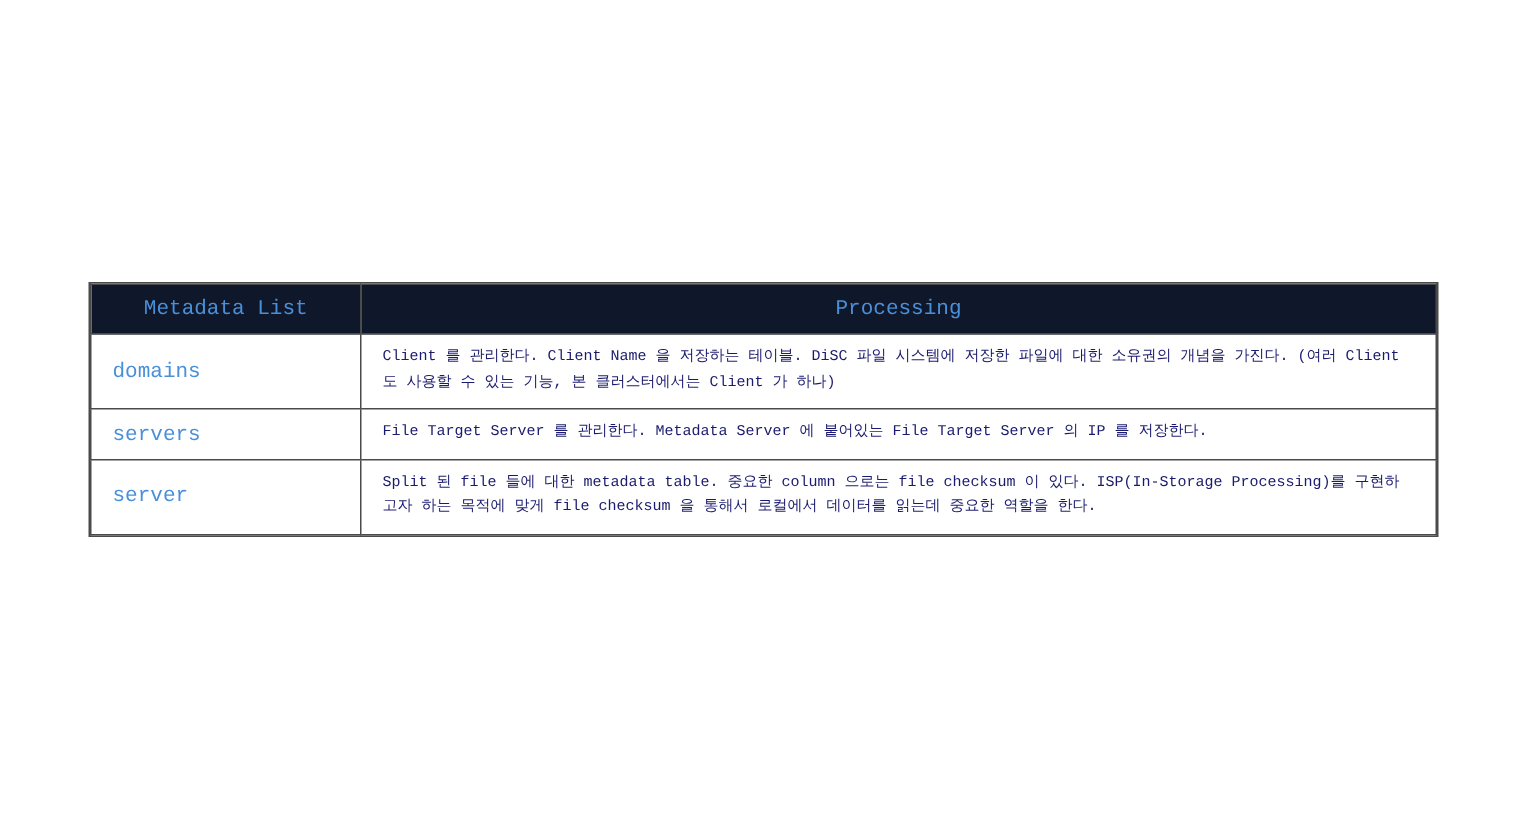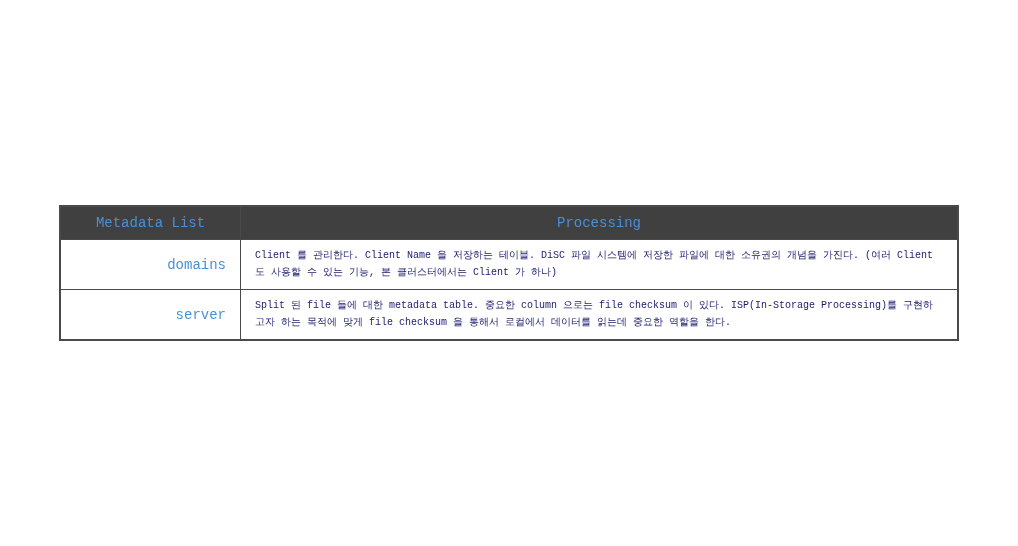--- a/index.html
+++ b/index.html
@@ -30,32 +30,32 @@
       border-collapse: collapse;
     }
 
     thead tr th {
       border: 1.5px solid #4a4a4a;
       padding: 8px 12px;
       text-align: center;
       color: #4a90d9;
       font-weight: normal;
       font-size: 14px;
-      background: #404040;
+      background: #0f172a;
     }
 
     tbody tr td {
       border: 1.5px solid #4a4a4a;
       padding: 8px 14px;
       vertical-align: middle;
     }
 
     .col-name {
       width: 180px;
-      text-align: right;
+      text-align: left;
       color: #4a90d9;
       font-size: 14px;
     }
 
     .col-desc {
       color: #1a1a6e;
       line-height: 1.65;
       font-size: 10px;
     }
   </style>
@@ -69,18 +69,22 @@
         <th>Metadata List</th>
         <th>Processing</th>
       </tr>
     </thead>
     <tbody id="table-body">
     <tr>
           <td class="col-name">domains</td>
           <td class="col-desc">Client 를 관리한다.   Client Name 을 저장하는 테이블. DiSC 파일 시스템에 저장한 파일에 대한   소유권의 개념을 가진다. (여러 Client 도 사용할  수 있는 기능, 본 클러스터에서는 Client 가 하나)</td>
         </tr>
         <tr>
+          <td class="col-name">servers</td>
+          <td class="col-desc">File Target Server 를 관리한다. Metadata Server 에 붙어있는 File Target  Server 의 IP 를 저장한다.</td>
+        </tr>
+        <tr>
           <td class="col-name">server</td>
           <td class="col-desc">Split 된 file 들에  대한 metadata table. 중요한 column 으로는 file checksum 이 있다. ISP(In-Storage Processing)를 구현하고자 하는 목적에 맞게 file checksum 을 통해서 로컬에서 데이터를 읽는데 중요한 역할을 한다.</td>
         </tr>
       </tbody>
   </table>
 </div>
 
 </body></html>

